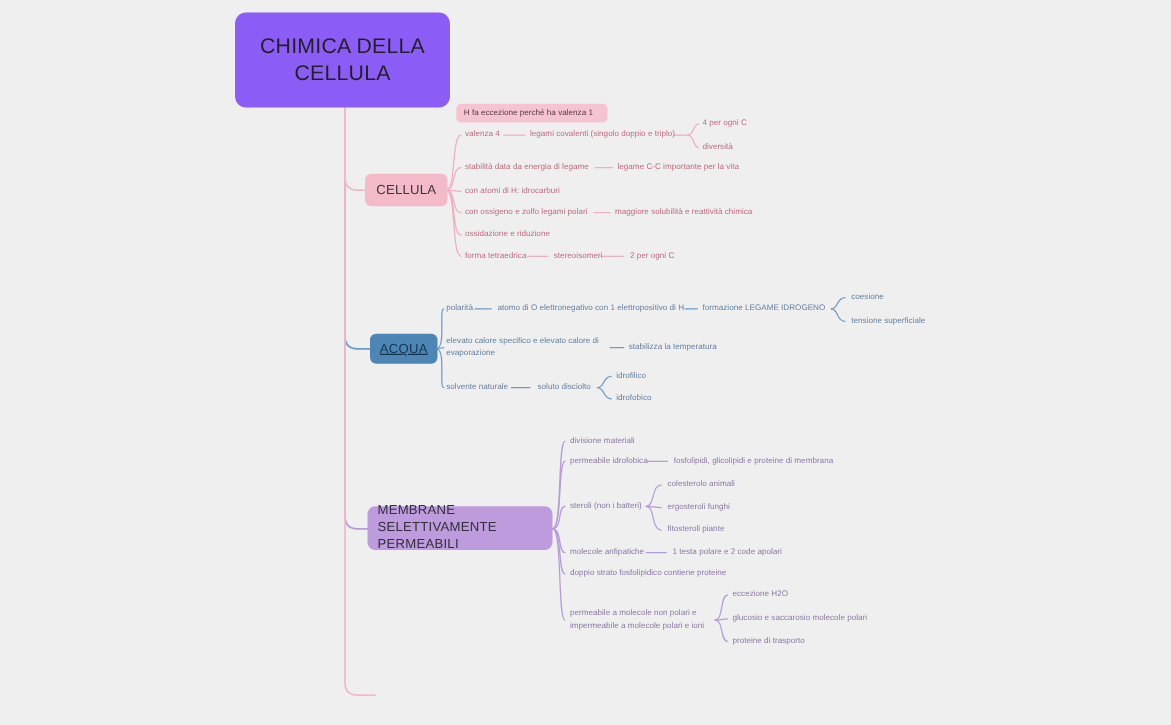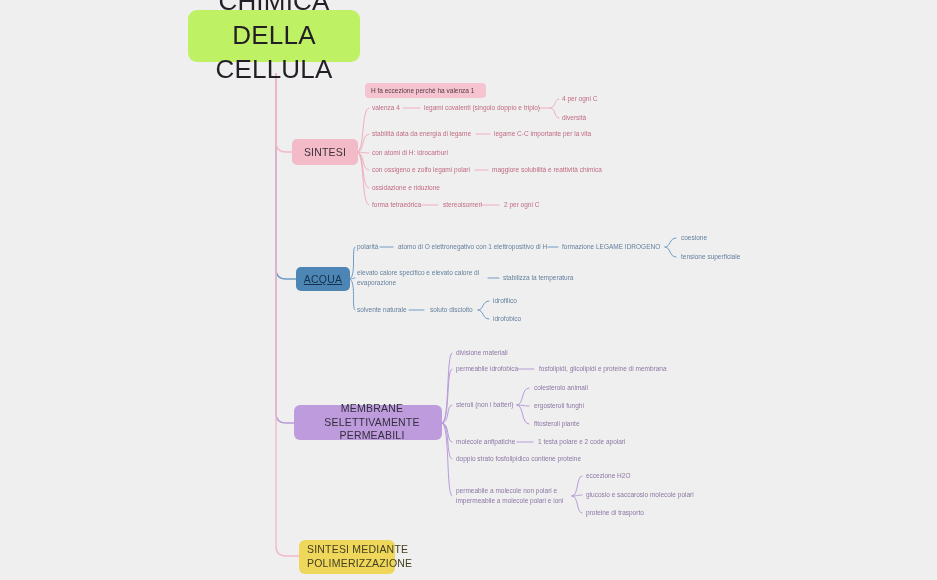--- a/index.html
+++ b/index.html
@@ -10,28 +10,28 @@
     position:relative;
   }
   .canvas{position:absolute;inset:0;width:937px;height:580px;}
   svg.wires{position:absolute;left:0;top:0;z-index:1;}
   .node{
     position:absolute;z-index:3;display:flex;align-items:center;justify-content:center;
     border-radius:5px;box-sizing:border-box;text-align:center;
     font-size:10.5px;font-weight:500;letter-spacing:.2px;cursor:pointer;
   }
   .node.root{
-    left:188px;top:10px;width:172px;height:52px;border-radius:9px;
-    background:#bef264;color:#241f26;font-size:26px;line-height:1.3;font-weight:500;
+    left:188px;top:10px;width:172px;height:76px;border-radius:9px;
+    background:#8b5cf6;color:#241f26;font-size:17px;line-height:1.3;font-weight:500;
   }
   .node.carbonio{left:292px;top:139px;width:66px;height:26px;background:#f3bac8;color:#3c3339;}
   .node.acqua{left:296px;top:267px;width:54px;height:24px;background:#4d86b4;color:#14324e;text-decoration:underline;}
   .node.membrane{
     left:294px;top:405px;width:148px;height:35px;background:#bd9bdd;color:#332e3b;
-    justify-content:flex-start;text-align:center;padding-left:8px;line-height:1.3;border-radius:6px;
+    justify-content:flex-start;text-align:left;padding-left:8px;line-height:1.3;border-radius:6px;
   }
   .node.sintesi{
     left:299px;top:540px;width:96px;height:34px;background:#efd75c;color:#45401f;
     justify-content:flex-start;text-align:left;padding-left:8px;line-height:1.3;border-radius:6px;
   }
   .note{
     position:absolute;z-index:3;left:365px;top:83px;width:121px;height:15px;
     background:#f6c3d1;color:#533b43;border-radius:4px;display:flex;align-items:center;
     padding-left:6px;box-sizing:border-box;font-size:6.5px;cursor:pointer;
   }
@@ -101,24 +101,23 @@
         <path d="M517 405 C524 405 521 424 529 424"></path>
         <path d="M517 442 L533 442"></path>
         <path d="M572 496 C579 496 576 476 582 476"></path>
         <path d="M572 496 C578 496 578 495 582 495"></path>
         <path d="M572 496 C579 496 576 513 582 513"></path>
       </g>
     </g>
   </svg>
 
   <div class="node root">CHIMICA DELLA CELLULA</div>
-  <div class="node carbonio">SINTESI</div>
+  <div class="node carbonio">CELLULA</div>
   <div class="node acqua">ACQUA</div>
   <div class="node membrane">MEMBRANE SELETTIVAMENTE PERMEABILI</div>
-  <div class="node sintesi">SINTESI MEDIANTE POLIMERIZZAZIONE</div>
 
   <div class="note">H fa eccezione perché ha valenza 1</div>
 
   <span class="lbl t-pink" style="left:372px;top:108px">valenza 4</span>
   <span class="lbl t-pink" style="left:424px;top:108px">legami covalenti (singolo doppio e triplo)</span>
   <span class="lbl t-pink" style="left:562px;top:99px">4 per ogni C</span>
   <span class="lbl t-pink" style="left:562px;top:118px">diversità</span>
   <span class="lbl t-pink" style="left:372px;top:134px">stabilità data da energia di legame</span>
   <span class="lbl t-pink" style="left:494px;top:134px">legame C-C importante per la vita</span>
   <span class="lbl t-pink" style="left:372px;top:153px">con atomi di H: idrocarburi</span>

